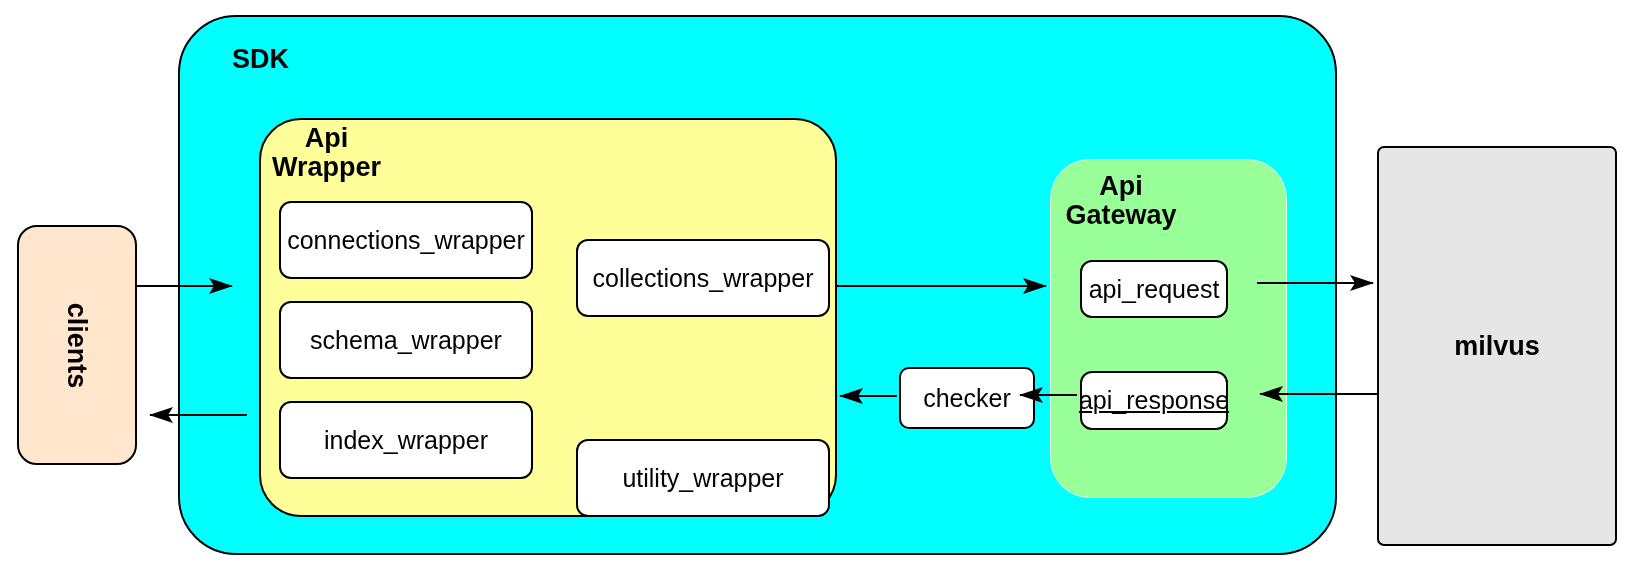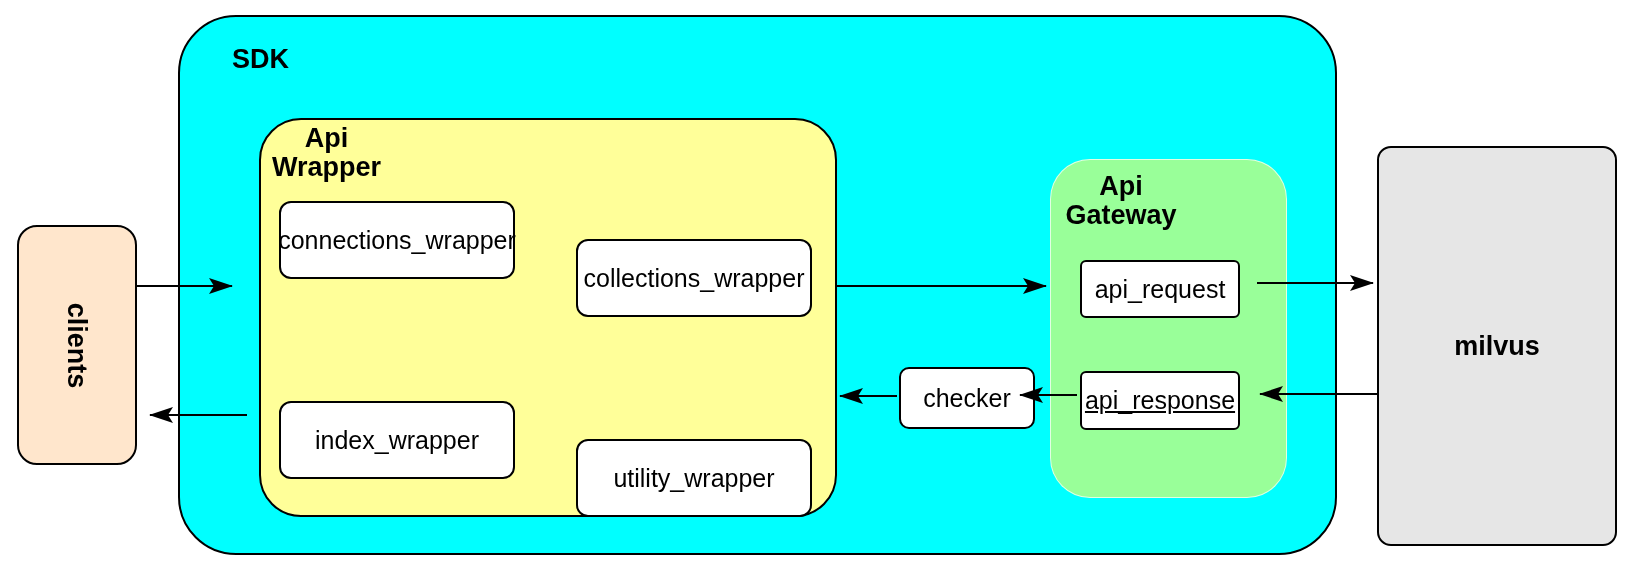--- a/index.html
+++ b/index.html
@@ -68,43 +68,43 @@
   .clients .rot {
     transform: rotate(90deg);
     font-weight: bold;
     font-size: 27px;
     white-space: nowrap;
   }
   .milvus {
     left: 1377px; top: 146px; width: 240px; height: 400px;
     background: var(--milvus-fill);
     border: 2px solid var(--line);
-    border-radius: 14px;
+    border-radius: 7px;
     display: flex; align-items: center; justify-content: center;
     font-weight: bold;
     font-size: 27px;
   }
 
   
   .node {
     background: var(--node-fill);
     border: 2px solid var(--line);
     border-radius: 12px;
     display: flex; align-items: center; justify-content: center;
     font-size: 25px;
     text-align: center;
   }
-  .wrap-node { width: 236px; height: 78px; }
+  .wrap-node { width: 254px; height: 78px; }
   .col1 { left: 18px; }
   .col2 { left: 315px; margin-top: 38px; }
   .row1 { top: 81px; }
   .row2 { top: 181px; }
   .row3 { top: 281px; }
 
-  .gw-node { left: 29px; width: 160px; height: 58px; border-radius: 6px; }
+  .gw-node { left: 29px; width: 148px; height: 58px; border-radius: 12px; }
   .gw-request  { top: 100px; }
   .gw-response { top: 211px; height: 59px; text-decoration: underline; }
 
   .checker {
     left: 719px; top: 350px; width: 136px; height: 62px;
     border-radius: 10px;
   }
 
   
   svg.edges {
@@ -130,20 +130,21 @@
 
   <div class="abs sdk">
     <div class="abs container-label sdk-label">SDK</div>
 
     <div class="abs api-wrapper">
       <div class="abs container-label api-wrapper-label">Api
 Wrapper</div>
 
       <div class="abs node wrap-node col1 row1">connections_wrapper</div>
       <div class="abs node wrap-node col2 row1">collections_wrapper</div>
+      <div class="abs node wrap-node col1 row2">schema_wrapper</div>
       <div class="abs node wrap-node col2 row3">utility_wrapper</div>
       <div class="abs node wrap-node col1 row3">index_wrapper</div>
     </div>
 
     <div class="abs node checker">checker</div>
 
     <div class="abs gateway">
       <div class="abs container-label gateway-label">Api
 Gateway</div>
       <div class="abs node gw-node gw-request">api_request</div>

